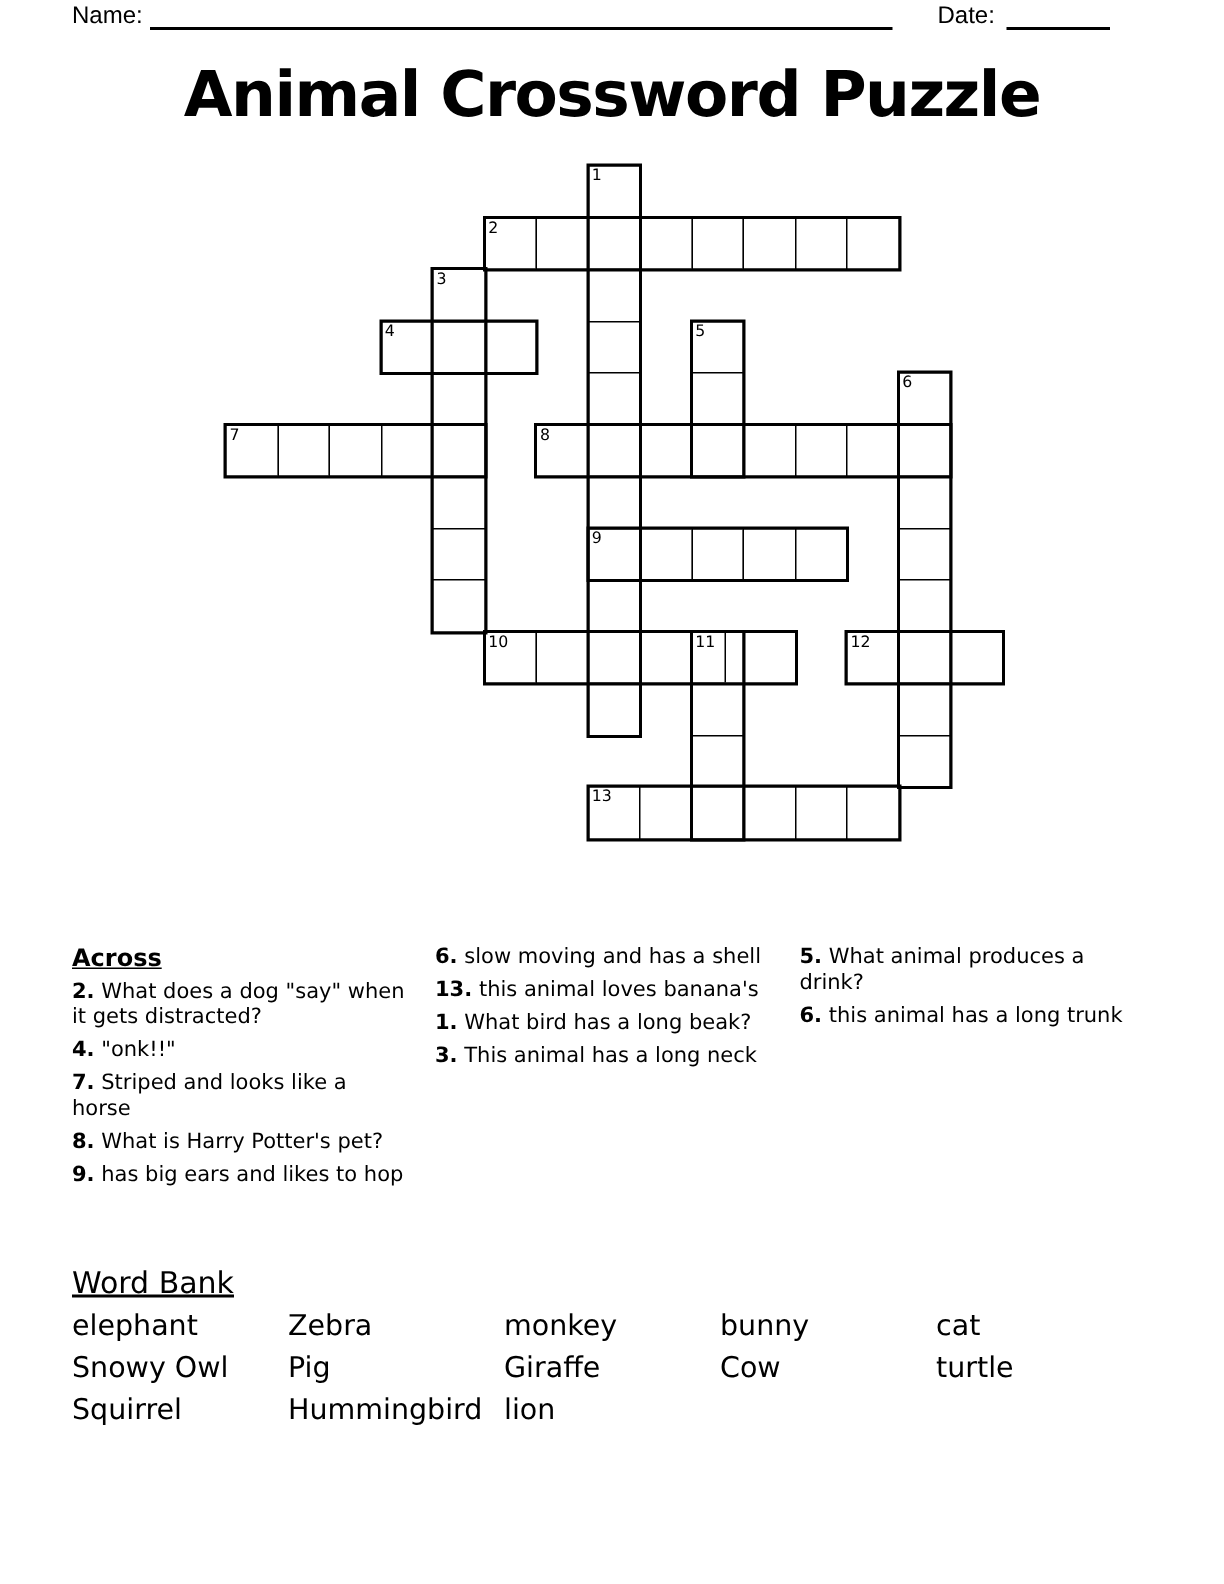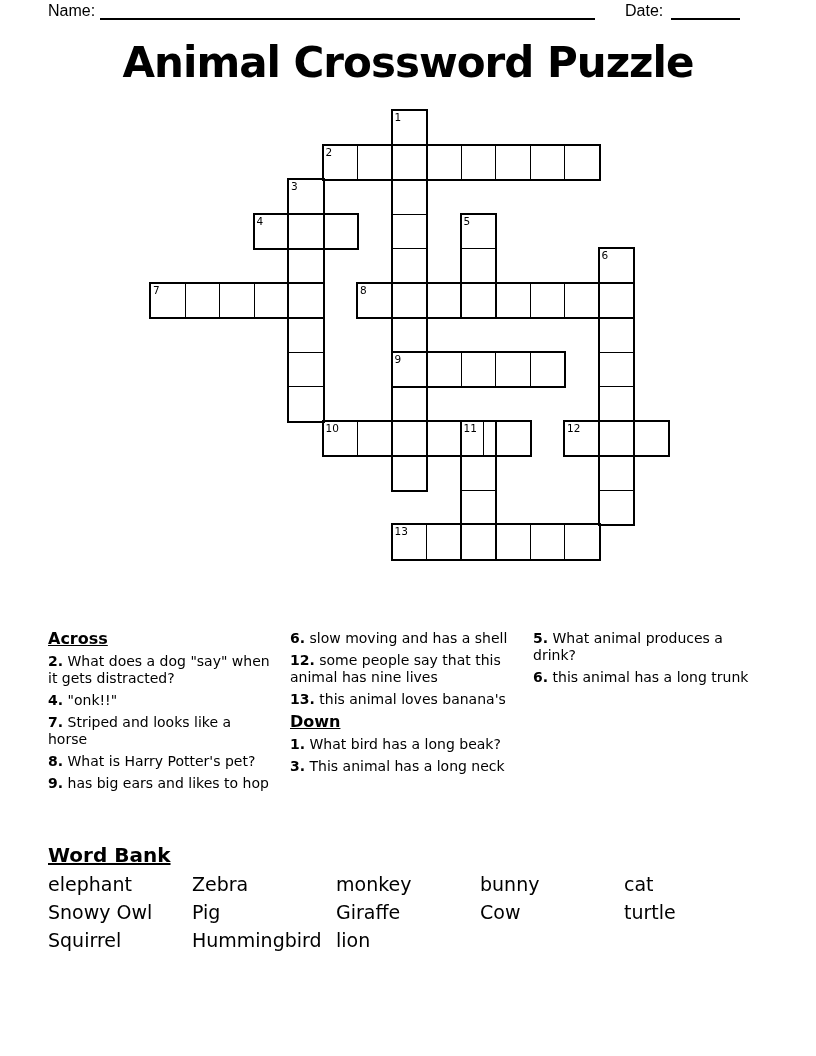--- a/index.html
+++ b/index.html
@@ -13,21 +13,21 @@
          font-size:42px;font-weight:bold;letter-spacing:-1px;}
   #grid{position:absolute;left:0;top:0;width:816px;height:600px;}
   .cell{position:absolute;background:#fff;border:1px solid #000;box-sizing:border-box;}
   .cell-num{position:absolute;top:0px;left:2px;font-size:10.5px;line-height:12px;font-weight:normal;}
   .word-outline{position:absolute;border:2px solid #000;box-sizing:border-box;
                 pointer-events:none;background:transparent;}
   .clue-col{position:absolute;top:630px;width:222px;font-size:14px;line-height:17px;}
   .clue{margin-bottom:5px;}
   .cnum{font-weight:bold;}
   .clue-heading{font-size:16px;font-weight:bold;text-decoration:underline;margin-bottom:6px;}
-  #wb-heading{position:absolute;left:48px;top:843px;font-size:20px;font-weight:bold;
+  #wb-heading{position:absolute;left:48px;top:843px;font-size:20px;font-weight:normal;
               text-decoration:underline;}
   #wb-grid{position:absolute;left:48px;top:874px;display:grid;
            grid-template-columns:repeat(5,144px);row-gap:8px;font-size:19px;line-height:20px;}
 </style>
 </head>
 <body>
 
 <span class="hdr-label" style="left:48px;top:2px;">Name:</span>
 <div class="hline" style="left:100px;top:0px;width:495px;height:18px;"></div>
 <span class="hdr-label" style="left:625px;top:2px;">Date:</span>
@@ -147,23 +147,21 @@
   <div class="clue-col" id="clue-col-0" style="left:48px;">
       <div class="clue-heading">Across</div>
       <div class="clue"><span class="cnum">2.</span> What does a dog "say" when it gets distracted?</div>
       <div class="clue"><span class="cnum">4.</span> "onk!!"</div>
       <div class="clue"><span class="cnum">7.</span> Striped and looks like a horse</div>
       <div class="clue"><span class="cnum">8.</span> What is Harry Potter's pet?</div>
       <div class="clue"><span class="cnum">9.</span> has big ears and likes to hop</div>
     </div>
   <div class="clue-col" id="clue-col-1" style="left:290px;">
       <div class="clue"><span class="cnum">6.</span> slow moving and has a shell</div>
-      <div class="clue"><span class="cnum">12.</span> some people say that this animal has nine lives</div>
       <div class="clue"><span class="cnum">13.</span> this animal loves banana's</div>
-      <div class="clue-heading">Down</div>
       <div class="clue"><span class="cnum">1.</span> What bird has a long beak?</div>
       <div class="clue"><span class="cnum">3.</span> This animal has a long neck</div>
     </div>
   <div class="clue-col" id="clue-col-2" style="left:533px;">
       <div class="clue"><span class="cnum">5.</span> What animal produces a drink?</div>
       <div class="clue"><span class="cnum">6.</span> this animal has a long trunk</div>
     </div>
 </div>
 
 <div id="wb-heading">Word Bank</div>

